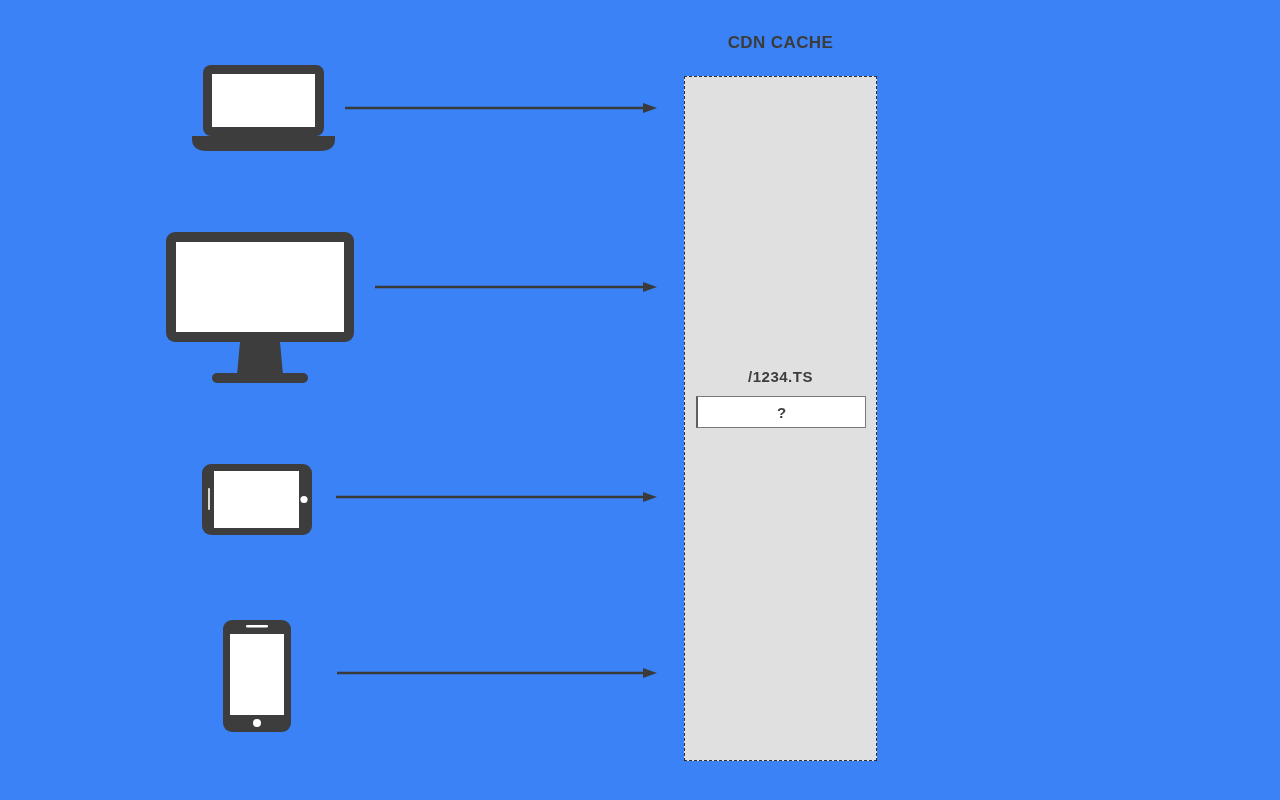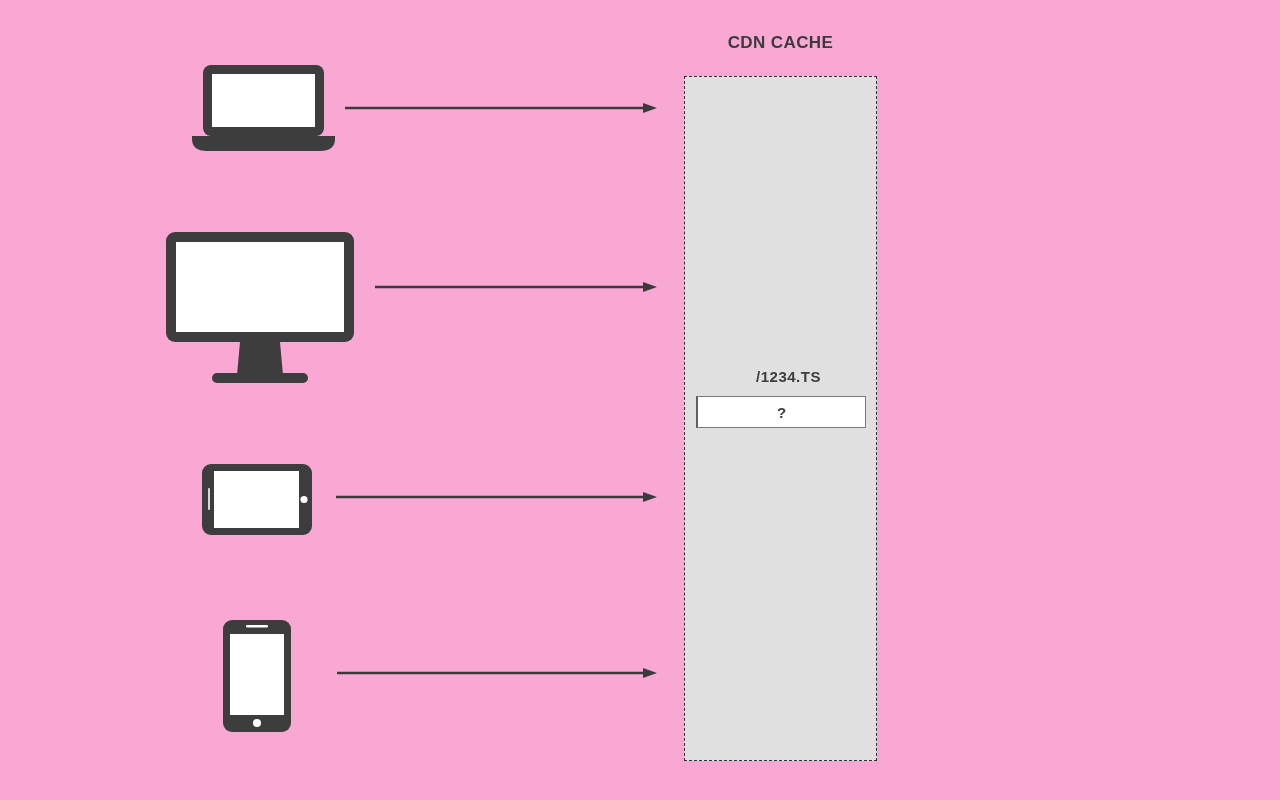--- a/index.html
+++ b/index.html
@@ -3,21 +3,21 @@
 <meta charset="utf-8">
 <style>
   * { margin: 0; padding: 0; box-sizing: border-box; }
   html, body { background: #ffffff; }
   body { font-family: "Liberation Sans", sans-serif; }
 
   .canvas {
     position: relative;
     width: 1280px;
     height: 800px;
-    background: #f9a8d4;
+    background: #3b82f6;
     overflow: hidden;
   }
 
   
   .cache-title {
     position: absolute;
     left: 684px; top: 33px; width: 193px;
     text-align: center;
     font-size: 17px;
     font-weight: 700;
@@ -26,21 +26,21 @@
   }
   .cache-box {
     position: absolute;
     left: 684px; top: 76px;
     width: 193px; height: 685px;
     background: #e0e0e0;
     border: 1px dashed #2f2f2f;
   }
   .segment-label {
     position: absolute;
-    left: 8px; top: 291px; width: 100%;
+    left: 0; top: 291px; width: 100%;
     text-align: center;
     font-size: 15px;
     font-weight: 700;
     letter-spacing: 0.5px;
     color: #3d3d3d;
   }
   .slot {
     position: absolute;
     left: 11px; top: 319px;
     width: 170px; height: 32px;

